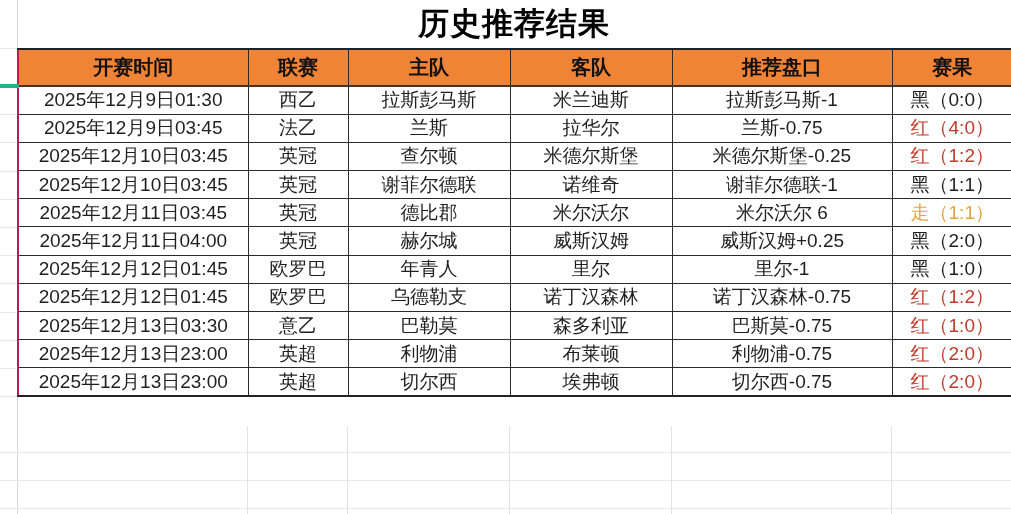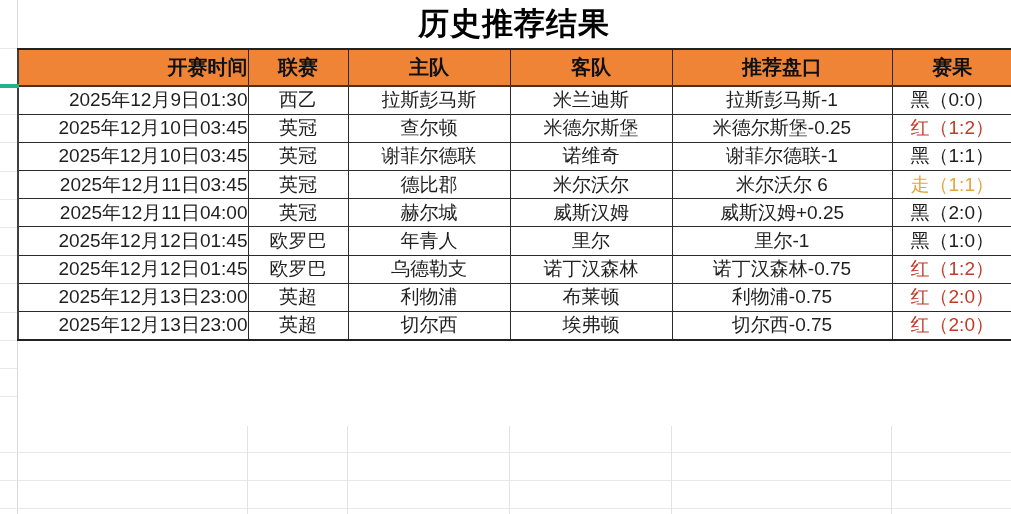--- a/index.html
+++ b/index.html
@@ -41,21 +41,21 @@
   }
   thead tr{height:37px;}
   tbody tr{height:28.2px;margin-left:6px;}
   th{
     background:var(--header-bg);
     font-size:20px;font-weight:bold;color:#111;
     border-bottom:2px solid #4a3321;
     border-top:2px solid #222;
   }
   td{font-size:19px;color:#1f1f1f;}
-  th:first-child,td:first-child{border-left:2px solid #404040;text-align:right;}
+  th:first-child,td:first-child{border-left:2px solid #be185d;}
   th:last-child,td:last-child{border-right:none;}
   tbody tr:last-child td{border-bottom:2.5px solid #222;}
   td.res-red{color:var(--result-red);}
   td.res-black{color:var(--result-black);}
   td.res-draw{color:var(--result-draw);}
   
   .sel-green{
     position:absolute;left:0;top:84px;width:19px;height:4px;
     background:var(--selection-green);z-index:3;
   }
@@ -113,20 +113,28 @@
     <tbody id="rows">
         <tr>
       <td>2025年12月9日01:30</td>
       <td>西乙</td>
       <td>拉斯彭马斯</td>
       <td>米兰迪斯</td>
       <td>拉斯彭马斯-1</td>
       <td class="res-black">黑（0:0）</td>
     </tr>
         <tr>
+      <td>2025年12月9日03:45</td>
+      <td>法乙</td>
+      <td>兰斯</td>
+      <td>拉华尔</td>
+      <td>兰斯-0.75</td>
+      <td class="res-red">红（4:0）</td>
+    </tr>
+        <tr>
       <td>2025年12月10日03:45</td>
       <td>英冠</td>
       <td>查尔顿</td>
       <td>米德尔斯堡</td>
       <td>米德尔斯堡-0.25</td>
       <td class="res-red">红（1:2）</td>
     </tr>
         <tr>
       <td>2025年12月10日03:45</td>
       <td>英冠</td>
@@ -161,20 +169,28 @@
     </tr>
         <tr>
       <td>2025年12月12日01:45</td>
       <td>欧罗巴</td>
       <td>乌德勒支</td>
       <td>诺丁汉森林</td>
       <td>诺丁汉森林-0.75</td>
       <td class="res-red">红（1:2）</td>
     </tr>
         <tr>
+      <td>2025年12月13日03:30</td>
+      <td>意乙</td>
+      <td>巴勒莫</td>
+      <td>森多利亚</td>
+      <td>巴斯莫-0.75</td>
+      <td class="res-red">红（1:0）</td>
+    </tr>
+        <tr>
       <td>2025年12月13日23:00</td>
       <td>英超</td>
       <td>利物浦</td>
       <td>布莱顿</td>
       <td>利物浦-0.75</td>
       <td class="res-red">红（2:0）</td>
     </tr>
         <tr>
       <td>2025年12月13日23:00</td>
       <td>英超</td>

